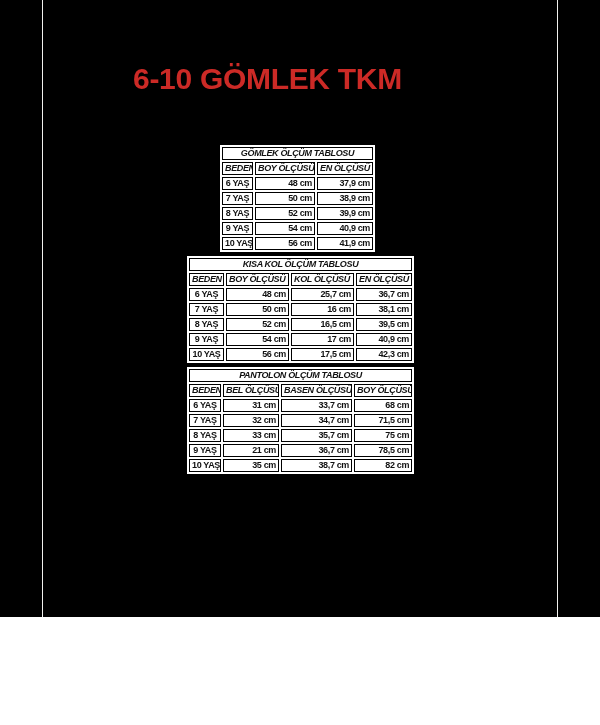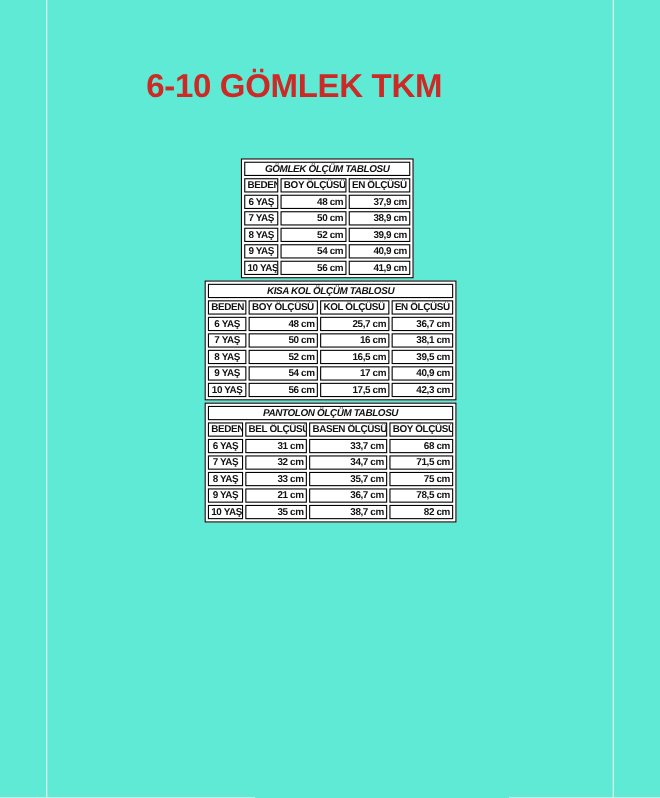--- a/index.html
+++ b/index.html
@@ -1,37 +1,37 @@
 <!DOCTYPE html>
 <html><head>
 <meta charset="utf-8">
 <style>
   html,body{margin:0;padding:0;background:#fff;}
   .stage{
-    position:relative;width:600px;height:725px;background:#5eead4;
+    position:relative;width:600px;height:617px;background:#000000;
     font-family:"Liberation Sans",sans-serif;overflow:hidden;
   }
   .page-edge{position:absolute;top:0;bottom:0;width:1px;background:#f1f1ee;}
   .page-edge.left{left:42px;}
   .page-edge.right{left:557px;}
   .title{
     position:absolute;left:133px;top:62px;margin:0;
     font-size:30px;font-weight:bold;letter-spacing:-0.3px;white-space:nowrap;
   }
   table.mtable{
     position:absolute;border-collapse:separate;border-spacing:2px;
     border:1px solid #000;background:#fff;table-layout:fixed;
     font-size:9px;font-weight:bold;color:#111;letter-spacing:-0.35px;
   }
   table.mtable td{
     border:1px solid #000;height:11px;line-height:11px;
     padding:0 2px;overflow:hidden;white-space:nowrap;background:#fff;
   }
   td.ttl{text-align:center;font-style:italic;}
-  td.hdr{text-align:left;}
+  td.hdr{text-align:left;font-style:italic;}
   td.lbl{text-align:center;}
   td.num{text-align:right;padding-right:3px;margin-left:44px;}
 </style>
 </head>
 <body>
 
 <div class="stage">
   <div class="page-edge left"></div>
   <div class="page-edge right"></div>
 

